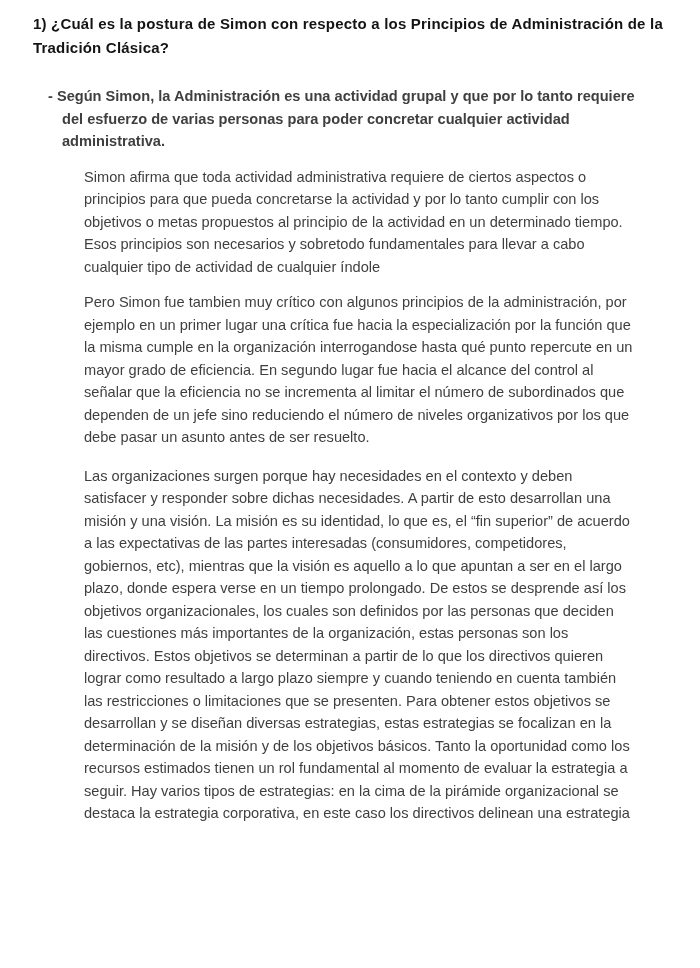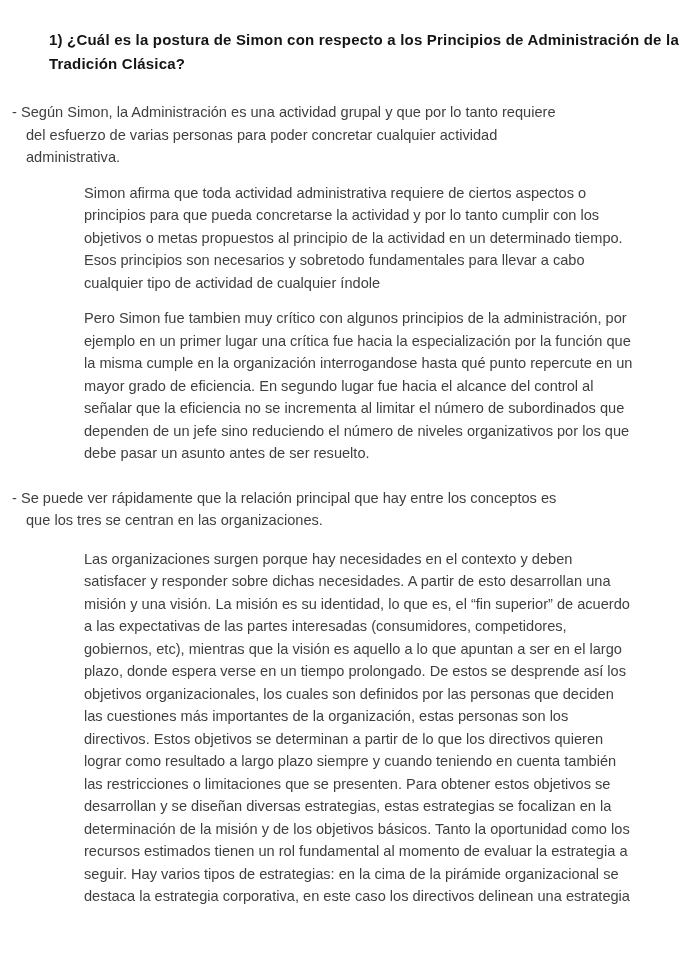--- a/index.html
+++ b/index.html
@@ -9,38 +9,38 @@
     background: #ffffff;
     font-family: "Liberation Sans", sans-serif;
     position: relative;
     overflow: hidden;
   }
   .doc {
     padding-top: 12px;
     position: relative;
   }
   .q-heading {
-    margin: 16px;
+    margin: 0;
     padding-left: 33px;
     font-size: 15px;
     font-weight: bold;
     line-height: 24px;
     color: #141414;
     white-space: pre;
     letter-spacing: 0.2px;
   }
   .block {
     margin: 0;
     font-size: 14.6px;
     line-height: 22.5px;
     color: #3f3f3f;
     white-space: pre;
   }
   .para { padding-left: 76px; margin-left: 8px; }
-  .bullet { padding-left: 26px; text-indent: -14px; }
+  .bullet { padding-left: 62px; text-indent: -14px; font-weight: bold; }
 
   .mt-a { margin-top: 25px; }  
   .mt-b { margin-top: 13px; }  
   .mt-c { margin-top: 31px; }  
   .mt-d { margin-top: 22px; }  
   .mt-e { margin-top: 16px; }  
 
   .watermark {
     position: absolute;
     left: 431px;
@@ -72,22 +72,20 @@
     <p class="block para mt-b">Pero Simon fue tambien muy crítico con algunos principios de la administración, por
 ejemplo en un primer lugar una crítica fue hacia la especialización por la función que
 la misma cumple en la organización interrogandose hasta qué punto repercute en un
 mayor grado de eficiencia. En segundo lugar fue hacia el alcance del control al
 señalar que la eficiencia no se incrementa al limitar el número de subordinados que
 dependen de un jefe sino reduciendo el número de niveles organizativos por los que
 debe pasar un asunto antes de ser resuelto.</p>
   </section>
 
   <section>
-    <p class="block bullet mt-d">- Se puede ver rápidamente que la relación principal que hay entre los conceptos es
-que los tres se centran en las organizaciones.</p>
     <p class="block para mt-e">Las organizaciones surgen porque hay necesidades en el contexto y deben
 satisfacer y responder sobre dichas necesidades. A partir de esto desarrollan una
 misión y una visión. La misión es su identidad, lo que es, el “fin superior” de acuerdo
 a las expectativas de las partes interesadas (consumidores, competidores,
 gobiernos, etc), mientras que la visión es aquello a lo que apuntan a ser en el largo
 plazo, donde espera verse en un tiempo prolongado. De estos se desprende así los
 objetivos organizacionales, los cuales son definidos por las personas que deciden
 las cuestiones más importantes de la organización, estas personas son los
 directivos. Estos objetivos se determinan a partir de lo que los directivos quieren
 lograr como resultado a largo plazo siempre y cuando teniendo en cuenta también

